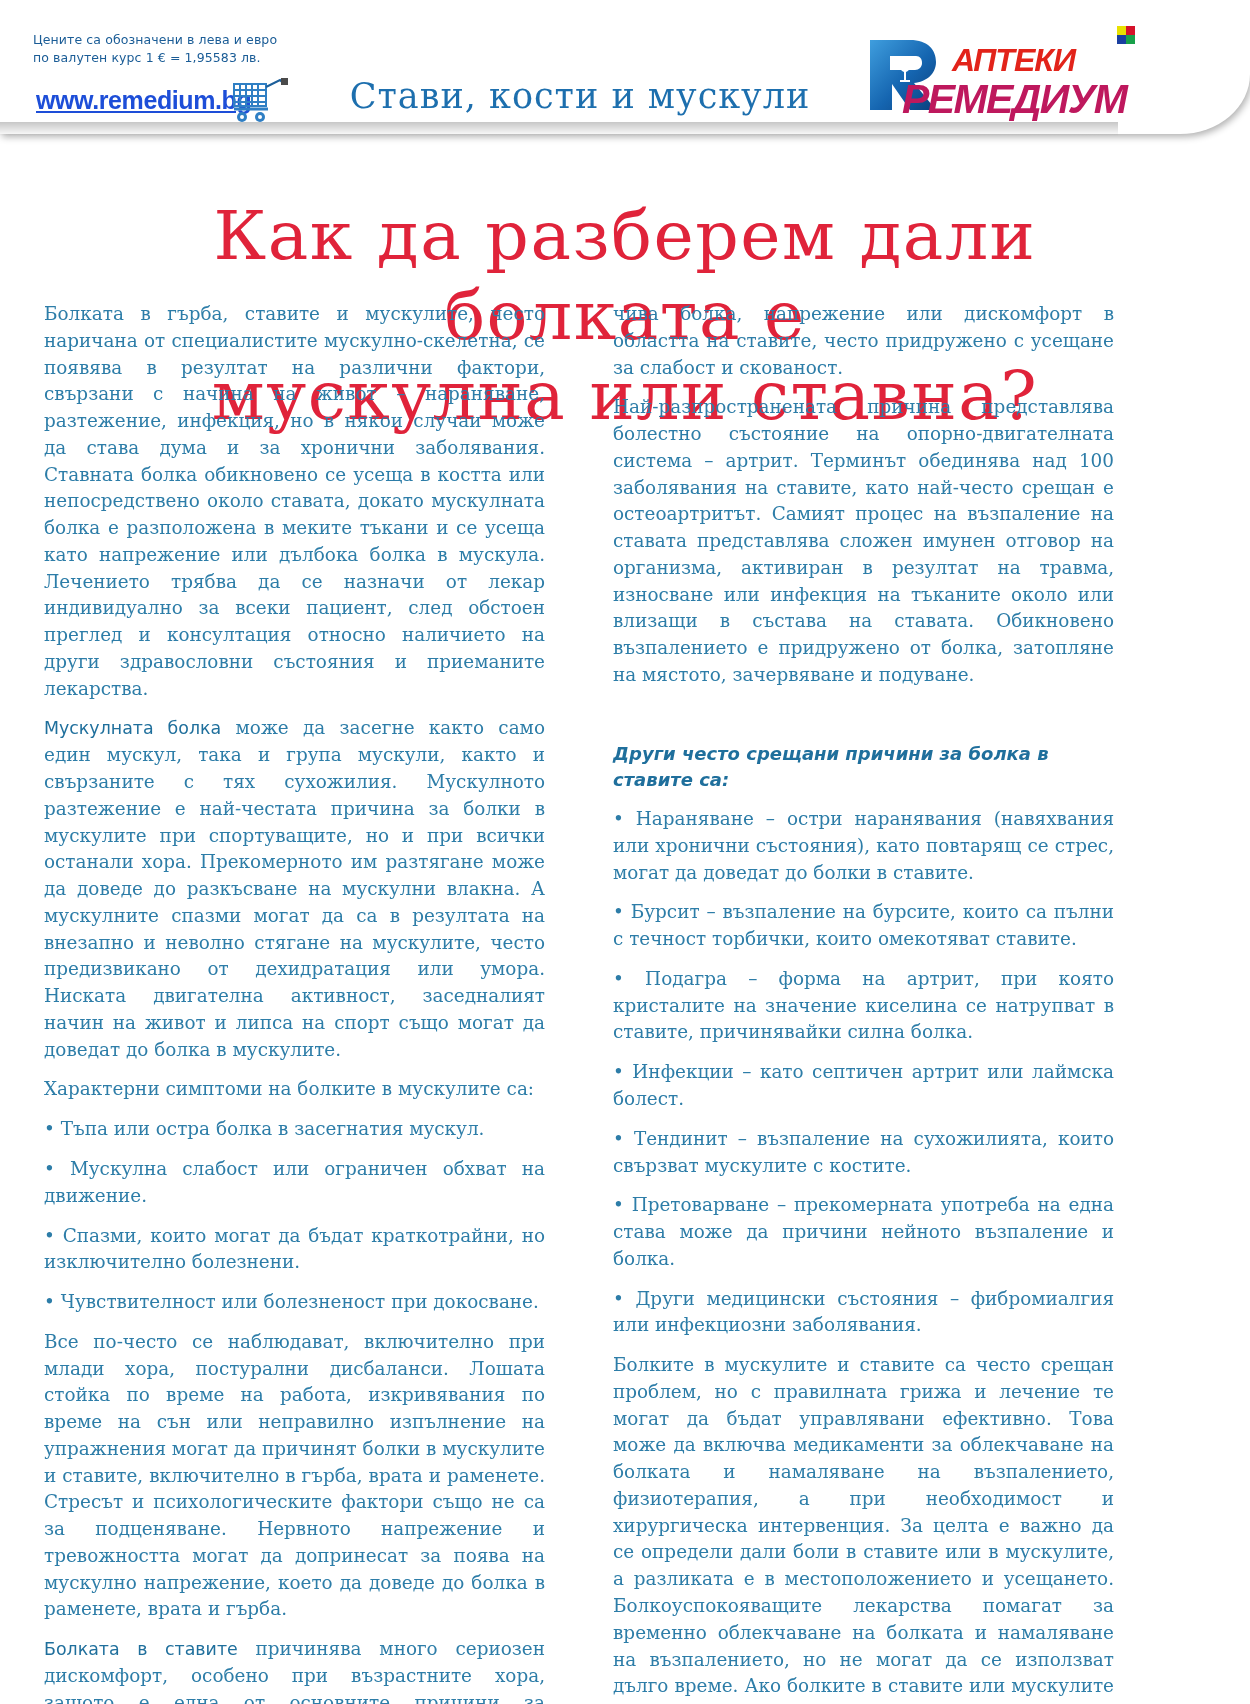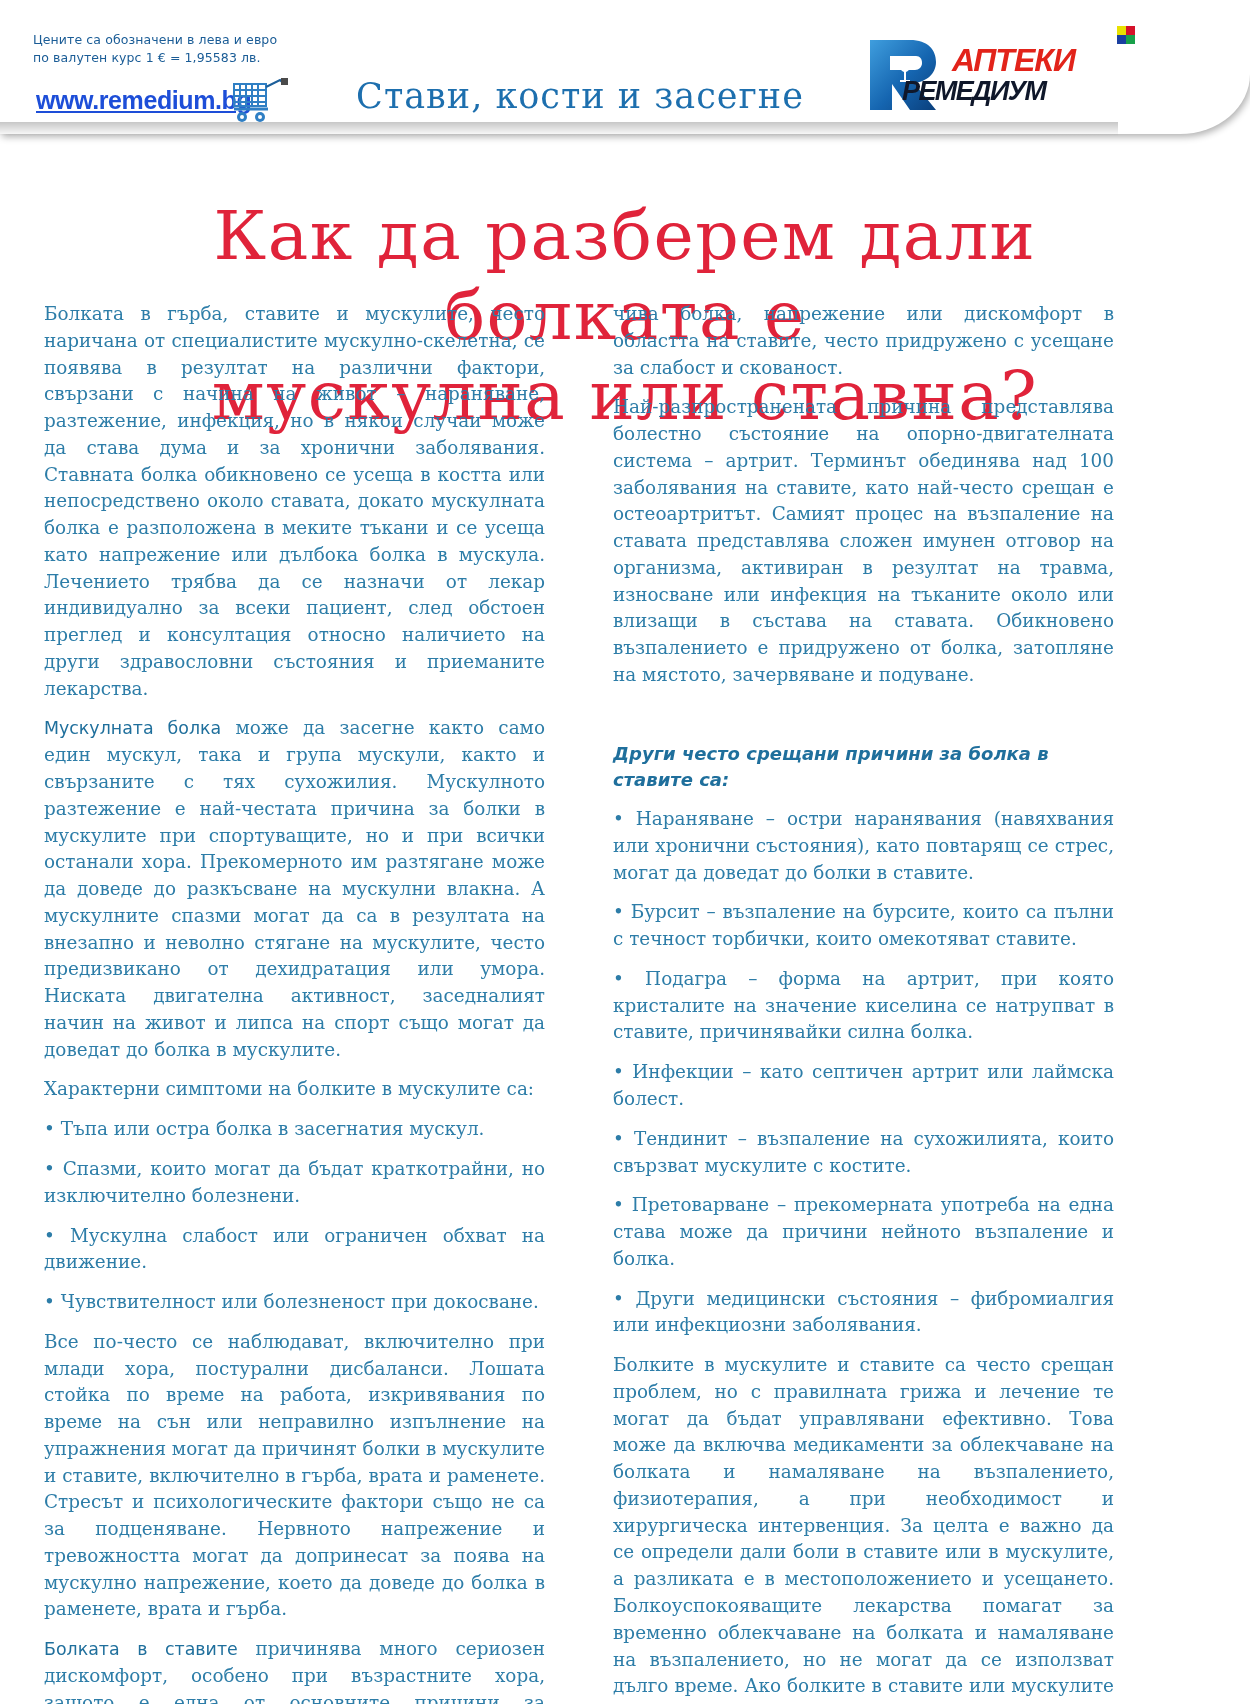--- a/index.html
+++ b/index.html
@@ -93,25 +93,25 @@
     font-family: "Liberation Sans", sans-serif;
     font-weight: bold;
     font-style: italic;
     font-size: 32px;
     letter-spacing: -1px;
     text-align: center;
   }
   .logo-remedium {
     position: absolute;
     left: 36px; top: 44px;
-    color: #0f172a;
+    color: #be185d;
     font-family: "Liberation Sans", sans-serif;
     font-weight: bold;
     font-style: italic;
-    font-size: 27px;
+    font-size: 41px;
     letter-spacing: -1.6px;
     white-space: nowrap;
   }
   .reg-mark {
     position: absolute;
     left: 1117px; top: 26px;
     width: 18px; height: 18px;
     display: grid;
     grid-template-columns: 1fr 1fr;
     grid-template-rows: 1fr 1fr;
@@ -197,21 +197,21 @@
           <path d="M2 31 h34" stroke-width="3"></path>
         </g>
         <rect x="49" y="0" width="7" height="7" fill="#4a4a4a"></rect>
         <circle cx="10" cy="39" r="5" fill="#2f7fc4"></circle>
         <circle cx="28" cy="39" r="5" fill="#2f7fc4"></circle>
         <circle cx="10" cy="39" r="2" fill="#ffffff"></circle>
         <circle cx="28" cy="39" r="2" fill="#ffffff"></circle>
       </svg>
     </span>
 
-    <div class="section-title">Стави, кости и засегне</div>
+    <div class="section-title">Стави, кости и мускули</div>
 
     <div class="logo">
       <span class="logo-mark">
         <svg viewBox="0 0 72 76" width="72" height="76" xmlns="http://www.w3.org/2000/svg">
           <defs>
             <linearGradient id="rg" x1="0" y1="0" x2="1" y2="1">
               <stop offset="0%" stop-color="#3f9ede"></stop>
               <stop offset="55%" stop-color="#1565b0"></stop>
               <stop offset="100%" stop-color="#0a3f7c"></stop>
             </linearGradient>
@@ -238,22 +238,22 @@
     <span class="l2">мускулна или ставна?</span>
   </h1>
 
   <div class="columns">
 
     <div class="col">
       <p>Болката в гърба, ставите и мускулите, често наричана от специалистите мускулно-скелетна, се появява в резултат на различни фактори, свързани с начина на живот – нараняване, разтежение, инфекция, но в някои случаи може да става дума и за хронични заболявания. Ставната болка обикновено се усеща в костта или непосредствено около ставата, докато мускулната болка е разположена в меките тъкани и се усеща като напрежение или дълбока болка в мускула. Лечението трябва да се назначи от лекар индивидуално за всеки пациент, след обстоен преглед и консултация относно наличието на други здравословни състояния и приеманите лекарства.</p>
       <p><b>Мускулната болка</b><span> може да засегне както само един мускул, така и група мускули, както и свързаните с тях сухожилия. Мускулното разтежение е най-честата причина за болки в мускулите при спортуващите, но и при всички останали хора. Прекомерното им разтягане може да доведе до разкъсване на мускулни влакна. А мускулните спазми могат да са в резултата на внезапно и неволно стягане на мускулите, често предизвикано от дехидратация или умора. Ниската двигателна активност, заседналият начин на живот и липса на спорт също могат да доведат до болка в мускулите.</span></p>
       <p>Характерни симптоми на болките в мускулите са:</p>
       <p class="bullet-line">• Тъпа или остра болка в засегнатия мускул.</p>
+      <p class="bullet-line">• Мускулна слабост или ограничен обхват на движение.</p>
       <p class="bullet-line">• Спазми, които могат да бъдат краткотрайни, но изключително болезнени.</p>
-      <p class="bullet-line">• Мускулна слабост или ограничен обхват на движение.</p>
       <p class="bullet-line">• Чувствителност или болезненост при докосване.</p>
       <p>Все по-често се наблюдават, включително при млади хора, постурални дисбаланси. Лошата стойка по време на работа, изкривявания по време на сън или неправилно изпълнение на упражнения могат да причинят болки в мускулите и ставите, включително в гърба, врата и раменете. Стресът и психологическите фактори също не са за подценяване. Нервното напрежение и тревожността могат да допринесат за поява на мускулно напрежение, което да доведе до болка в раменете, врата и гърба.</p>
       <p><b>Болката в ставите</b><span> причинява много сериозен дискомфорт, особено при възрастните хора, защото е една от основните причини за проблемите със свободата на движение, започващи около 60-годишна възраст. Може да се дължи на различни обстоятелства и разбирането им е от решаващо значение за ефективното справяне с проблема. Болките в ставите се усещат като натрапчива</span></p>
     </div>
 
     <div class="col">
       <p>чива болка, напрежение или дискомфорт в областта на ставите, често придружено с усещане за слабост и скованост.</p>
       <p>Най-разпространената причина представлява болестно състояние на опорно-двигателната система – артрит. Терминът обединява над 100 заболявания на ставите, като най-често срещан е остеоартритът. Самият процес на възпаление на ставата представлява сложен имунен отговор на организма, активиран в резултат на травма, износване или инфекция на тъканите около или влизащи в състава на ставата. Обикновено възпалението е придружено от болка, затопляне на мястото, зачервяване и подуване.</p>
       <div class="spacer"></div>
       <p class="sub-head">Други често срещани причини за болка в ставите са:</p>

